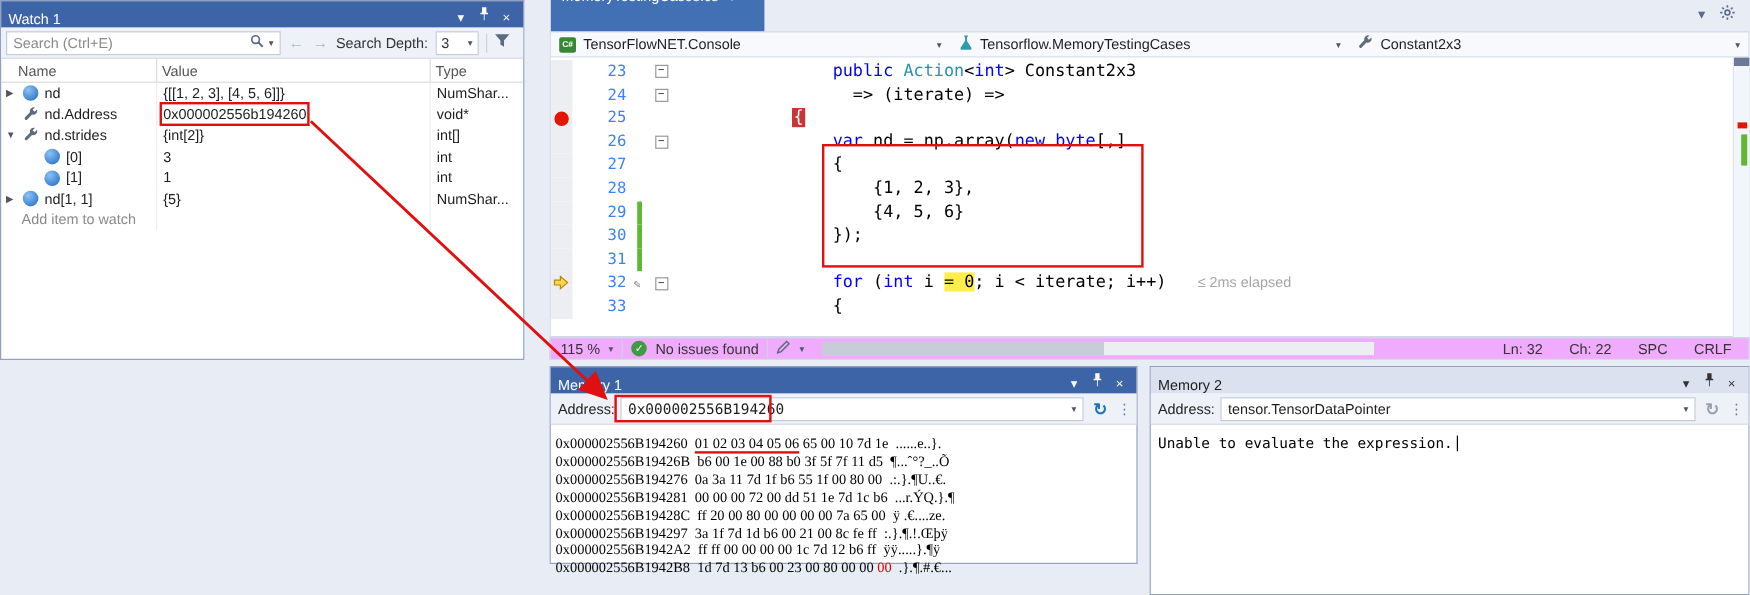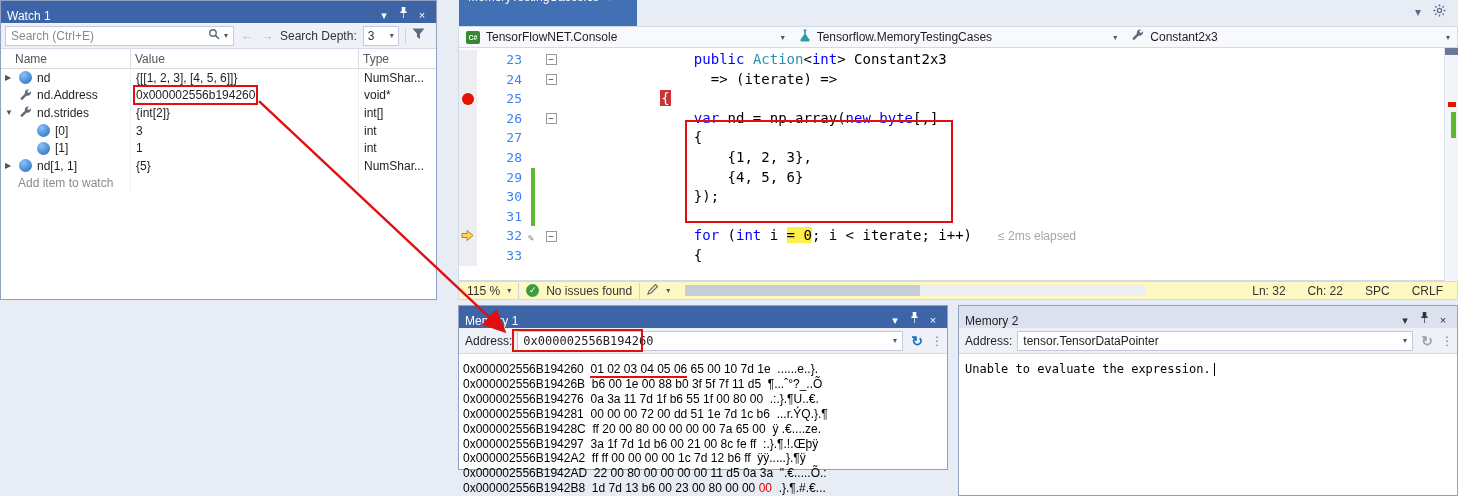--- a/index.html
+++ b/index.html
@@ -61,35 +61,35 @@
   .chgbar{position:absolute;left:4px;top:0;bottom:0;width:4px;background:#5fb832}
   .pencil{position:absolute;left:1px;top:2px;font-size:10px;color:#777}
   .foldbox{width:11px;height:11px;border:1px solid #999;background:#fff;color:#333;font-size:9px;line-height:9px;text-align:center}
   .codelens{color:#8a8a8a;font-size:10.5px;font-family:"Liberation Sans",sans-serif}
   .perftip{color:#a6a6a6;font-size:12px;padding-left:26px;font-family:"Liberation Sans",sans-serif}
   .code-redbox{position:absolute;left:226px;top:72px;width:268px;height:103px;border:2px solid #e01010;pointer-events:none;z-index:5}
   .vscroll{position:absolute;right:0;top:48px;bottom:19px;width:14px;background:#f2f5fa;border-left:1px solid #dfe5ef}
   .vs-grip{position:absolute;top:0;left:0;right:0;height:7px;background:#6a7a96}
   .vs-red{position:absolute;top:54px;left:3px;width:8px;height:5px;background:#e51400}
   .vs-green{position:absolute;top:64px;left:6px;width:5px;height:26px;background:#5fb832}
-  .estatus{position:absolute;left:0;right:0;bottom:0;height:19px;background:#fef9c3;border:1px solid #d2dae9;display:flex;align-items:center;padding:0 8px;gap:7px;color:#333}
+  .estatus{position:absolute;left:0;right:0;bottom:0;height:19px;background:#f0abfc;border:1px solid #d2dae9;display:flex;align-items:center;padding:0 8px;gap:7px;color:#333}
   .check-circle{width:13px;height:13px;border-radius:50%;background:#3f9b43;color:#fff;font-size:9px;line-height:13px;text-align:center}
   .hscroll{width:460px;height:11px;background:#eceef2;margin:0 8px}
   .hthumb{width:235px;height:100%;background:#c6ccd8}
   .stat-right{margin-left:auto;display:flex;gap:22px;padding-right:6px}
   
   #memory1{left:458px;top:305px;width:490px;height:165px}
   #memory2{left:958px;top:305px;width:500px;height:191px}
   .mtoolbar{height:26px;background:#eef1f8;border-bottom:1px solid #d5dbe8;display:flex;align-items:center;font-size:12px;padding:0 6px;gap:5px;position:relative}
   .addr-input{flex:1;height:20px;background:#fff;border:1px solid #c3cbdb;display:flex;align-items:center;justify-content:space-between;padding:0 5px}
   .refresh{font-size:14px;font-weight:bold;color:#1a72bb;width:18px;text-align:center}
   .refresh.disabled{color:#9aa2b0}
   .overflow-ico{color:#6a7490;font-size:12px;width:10px;text-align:center}
   .addr-redbox{position:absolute;left:53px;top:1px;width:131px;height:23px;border:2px solid #e01010;pointer-events:none;z-index:5}
-  .mem-rows{padding:8px 0 0 4px;font-family:Liberation Sans, sans-serif;font-size:12px;line-height:14.9px;color:#000}
+  .mem-rows{padding:8px 0 0 4px;font-family:Liberation Serif, serif;font-size:12px;line-height:14.9px;color:#000}
   .mrow{white-space:pre}
   .hex-u{border-bottom:2px solid #e01010}
   .hex-red{color:#e00000}
   .mem-msg{font-family:"DejaVu Sans Mono",monospace;font-size:12px;padding:8px 6px;color:#000}
   .cursor{display:inline-block;width:1px;height:13px;background:#000;vertical-align:middle;margin-left:3px}
   #annotations{position:absolute;left:0;top:0;z-index:60;pointer-events:none}
 </style>
 </head>
 <body>
 
@@ -415,21 +415,20 @@
     <div class="addr-redbox"></div>
   </div>
   <div class="mem-rows">
       <div class="mrow"><span class="maddr">0x000002556B194260</span>  <span class="hex-u">01 02 03 04 05 06</span><span class="mhex"> 65 00 10 7d 1e</span>  <span class="mascii">......e..}.</span></div>
       <div class="mrow"><span class="maddr">0x000002556B19426B</span>  <span class="mhex">b6 00 1e 00 88 b0 3f 5f 7f 11 d5</span>  <span class="mascii">¶...ˆ°?_..Õ</span></div>
       <div class="mrow"><span class="maddr">0x000002556B194276</span>  <span class="mhex">0a 3a 11 7d 1f b6 55 1f 00 80 00</span>  <span class="mascii">.:.}.¶U..€.</span></div>
       <div class="mrow"><span class="maddr">0x000002556B194281</span>  <span class="mhex">00 00 00 72 00 dd 51 1e 7d 1c b6</span>  <span class="mascii">...r.ÝQ.}.¶</span></div>
       <div class="mrow"><span class="maddr">0x000002556B19428C</span>  <span class="mhex">ff 20 00 80 00 00 00 00 7a 65 00</span>  <span class="mascii">ÿ .€....ze.</span></div>
       <div class="mrow"><span class="maddr">0x000002556B194297</span>  <span class="mhex">3a 1f 7d 1d b6 00 21 00 8c fe ff</span>  <span class="mascii">:.}.¶.!.Œþÿ</span></div>
       <div class="mrow"><span class="maddr">0x000002556B1942A2</span>  <span class="mhex">ff ff 00 00 00 00 1c 7d 12 b6 ff</span>  <span class="mascii">ÿÿ.....}.¶ÿ</span></div>
-      <div class="mrow"><span class="maddr">0x000002556B1942AD</span>  <span class="mhex">22 00 80 00 00 00 00 11 d5 0a 3a</span>  <span class="mascii">".€.....Õ.:</span></div>
       <div class="mrow"><span class="maddr">0x000002556B1942B8</span>  <span class="mhex">1d 7d 13 b6 00 23 00 80 00 00 </span><span class="hex-red">00</span>  <span class="mascii">.}.¶.#.€...</span></div>
     </div>
 </div>
 
 <div class="panel" id="memory2">
   <div class="tbar unfocused">
     <span>Memory 2</span>
     <span class="spacer"></span>
     <span class="tbar-ico">▾</span>
     <span class="tbar-ico"><svg viewBox="0 0 10 14" width="9" height="13">

